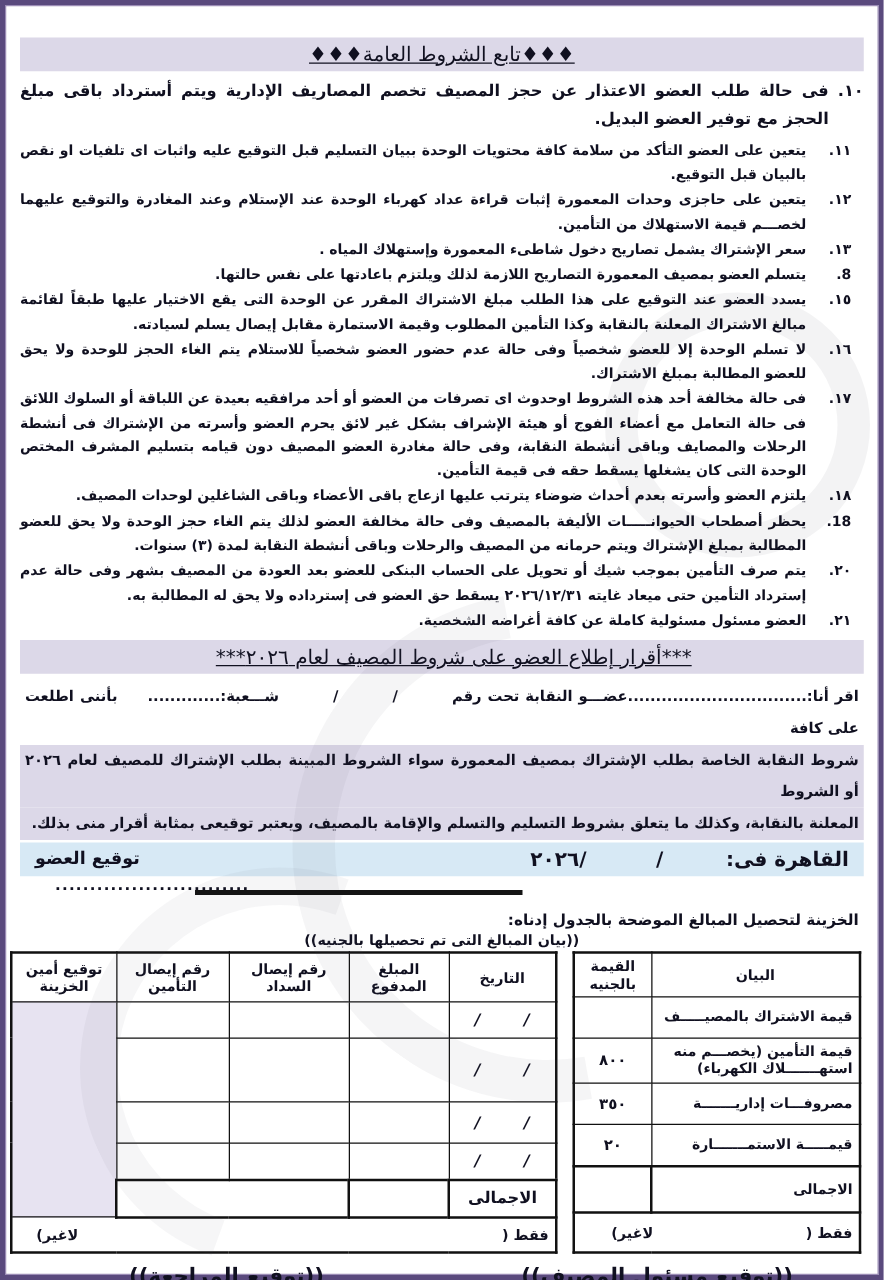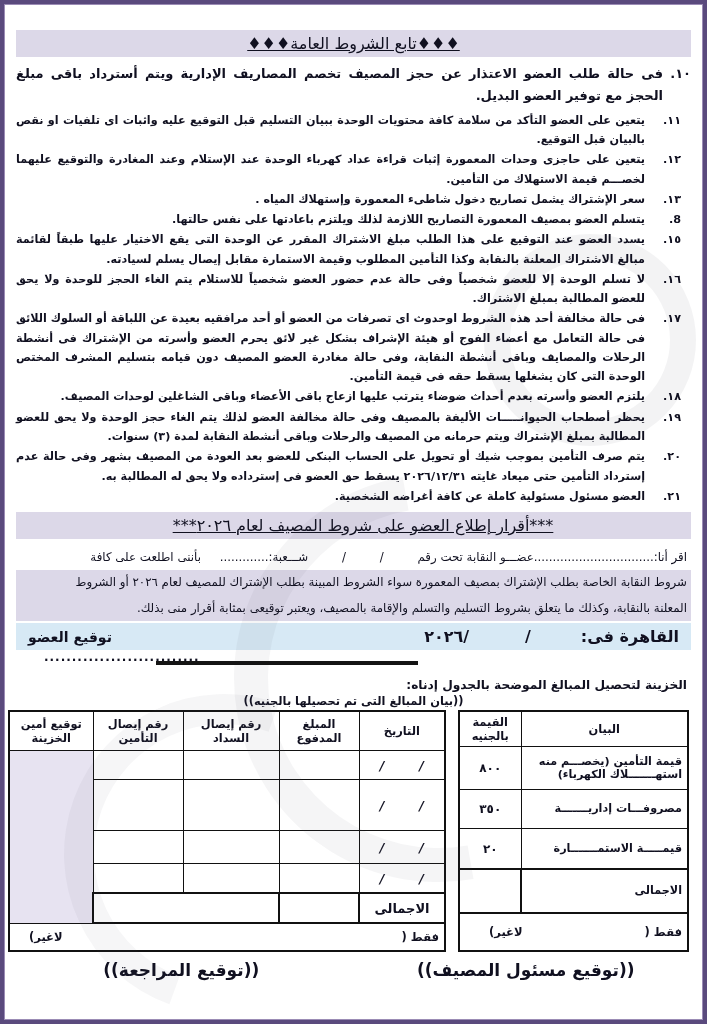--- a/index.html
+++ b/index.html
@@ -26,21 +26,21 @@
   .band{background:#dcd8e8;text-align:center;padding:4px 0;margin:18px 2px 6px;}
   .band-title{font-weight:normal;font-size:16px;text-decoration:underline;}
 
   .term{position:relative;padding-right:46px;text-align:justify;font-weight:bold;
         font-size:11.2px;line-height:1.72;margin:1px 2px;}
   .term .num{position:absolute;right:10px;top:0;}
   .term.lead{font-size:13px;padding-right:28px;margin:4px 2px 3px;}
   .term.lead .num{right:0;margin-left:30px;}
 
   .pre{white-space:pre-wrap;}
-  .ack-line{font-weight:normal;font-size:11.8px;line-height:2.15;padding:0 4px;text-align:justify;margin:0 2px;}
+  .ack-line{font-weight:bold;font-size:11.8px;line-height:2.15;padding:0 4px;text-align:justify;margin:0 2px;}
   .ack-line.shaded{background:#dcd8e8;}
 
   .blue-band{background:#d7e9f5;display:flex;justify-content:space-between;align-items:center;
              padding:4px 12px;margin:2px 2px 0;font-weight:bold;}
   .blue-band .place{font-size:16px;}
   .blue-band .member{font-size:14px;}
 
   .under-row{position:relative;height:22px;margin:0 2px;}
   .sig-dots{position:absolute;left:28px;top:0;font-weight:bold;font-size:12px;letter-spacing:1px;}
   .sep-line{position:absolute;left:140px;top:11px;width:262px;height:4px;background:#141414;}
@@ -119,21 +119,21 @@
   </div>
   <div class="term">
     <span class="num">١٧.</span>
     <span class="txt">فى حالة مخالفة أحد هذه الشروط اوحدوث اى تصرفات من العضو أو أحد مرافقيه بعيدة عن اللباقة أو السلوك اللائق فى حالة التعامل مع أعضاء الفوج أو هيئة الإشراف بشكل غير لائق يحرم العضو وأسرته من الإشتراك فى أنشطة الرحلات والمصايف وباقى أنشطة النقابة، وفى حالة مغادرة العضو المصيف دون قيامه بتسليم المشرف المختص الوحدة التى كان يشغلها يسقط حقه فى قيمة التأمين.</span>
   </div>
   <div class="term">
     <span class="num">١٨.</span>
     <span class="txt">يلتزم العضو وأسرته بعدم أحداث ضوضاء يترتب عليها ازعاج باقى الأعضاء وباقى الشاغلين لوحدات المصيف.</span>
   </div>
   <div class="term">
-    <span class="num">١٩.</span>
+    <span class="num">18.</span>
     <span class="txt">يحظر أصطحاب الحيوانـــــات الأليفة بالمصيف وفى حالة مخالفة العضو لذلك يتم الغاء حجز الوحدة ولا يحق للعضو المطالبة بمبلغ الإشتراك ويتم حرمانه من المصيف والرحلات وباقى أنشطة النقابة لمدة (٣) سنوات.</span>
   </div>
   <div class="term">
     <span class="num">٢٠.</span>
     <span class="txt">يتم صرف التأمين بموجب شيك أو تحويل على الحساب البنكى للعضو بعد العودة من المصيف بشهر وفى حالة عدم إسترداد التأمين حتى ميعاد غايته ٢٠٢٦/١٢/٣١ يسقط حق العضو فى إسترداده ولا يحق له المطالبة به.</span>
   </div>
   <div class="term">
     <span class="num">٢١.</span>
     <span class="txt">العضو مسئول مسئولية كاملة عن كافة أغراضه الشخصية.</span>
   </div>
@@ -169,20 +169,24 @@
           <col style="width:167px">
           <col style="width:62px">
         </colgroup>
       <thead>
         <tr>
           <th>البيان</th>
           <th>القيمة بالجنيه</th>
         </tr>
       </thead>
       <tbody>
+        <tr>
+          <td class="lbl">قيمة الاشتراك بالمصيـــــف</td>
+          <td class="val"></td>
+        </tr>
         <tr>
           <td class="lbl">قيمة التأمين (يخصـــم منه استهـــــــلاك الكهرباء)</td>
           <td class="val">٨٠٠</td>
         </tr>
         <tr>
           <td class="lbl">مصروفـــات إداريـــــــة</td>
           <td class="val">٣٥٠</td>
         </tr>
         <tr>
           <td class="lbl">قيمـــــة الاستمـــــــارة</td>

